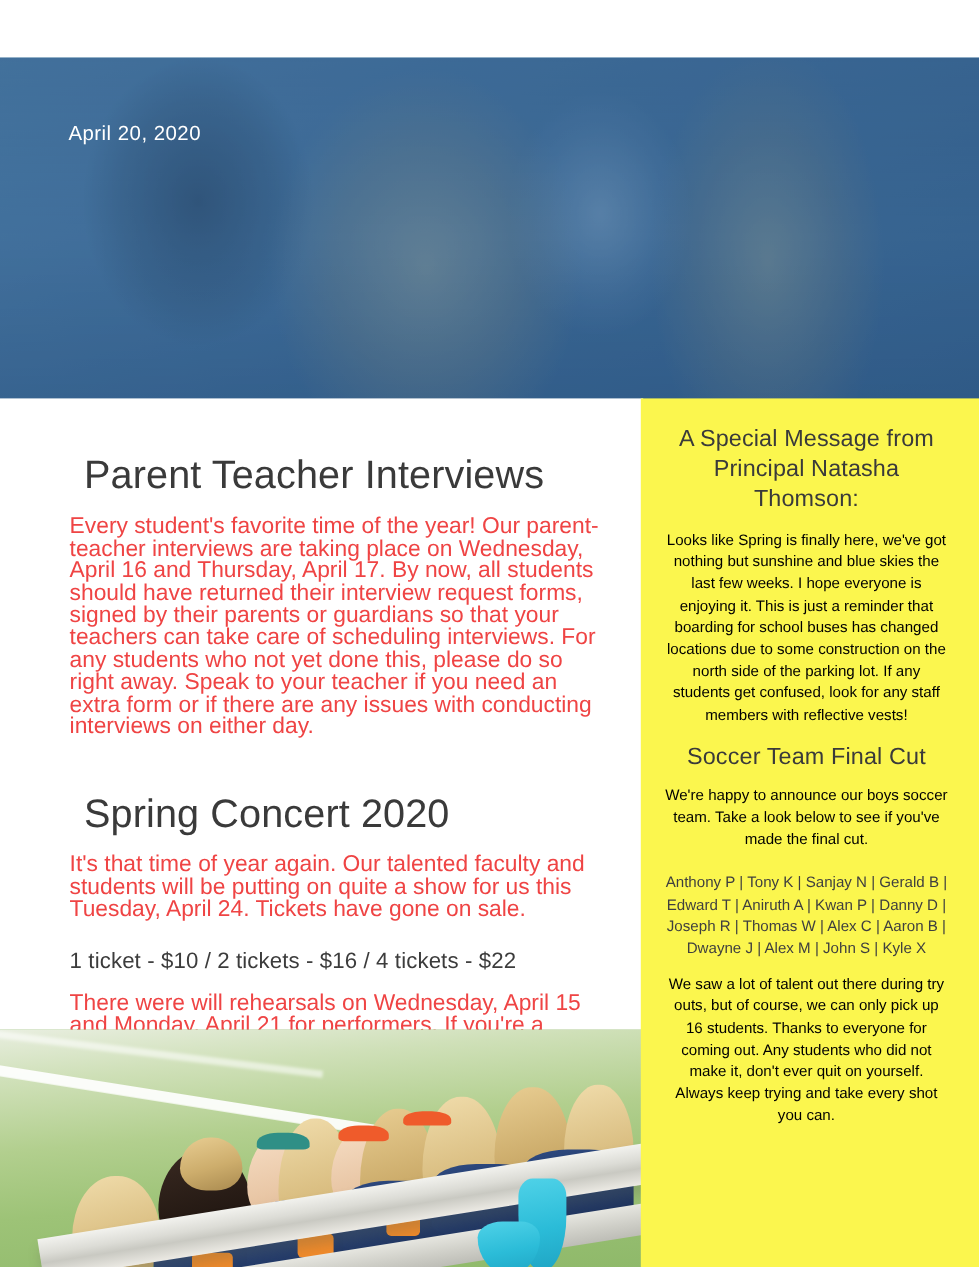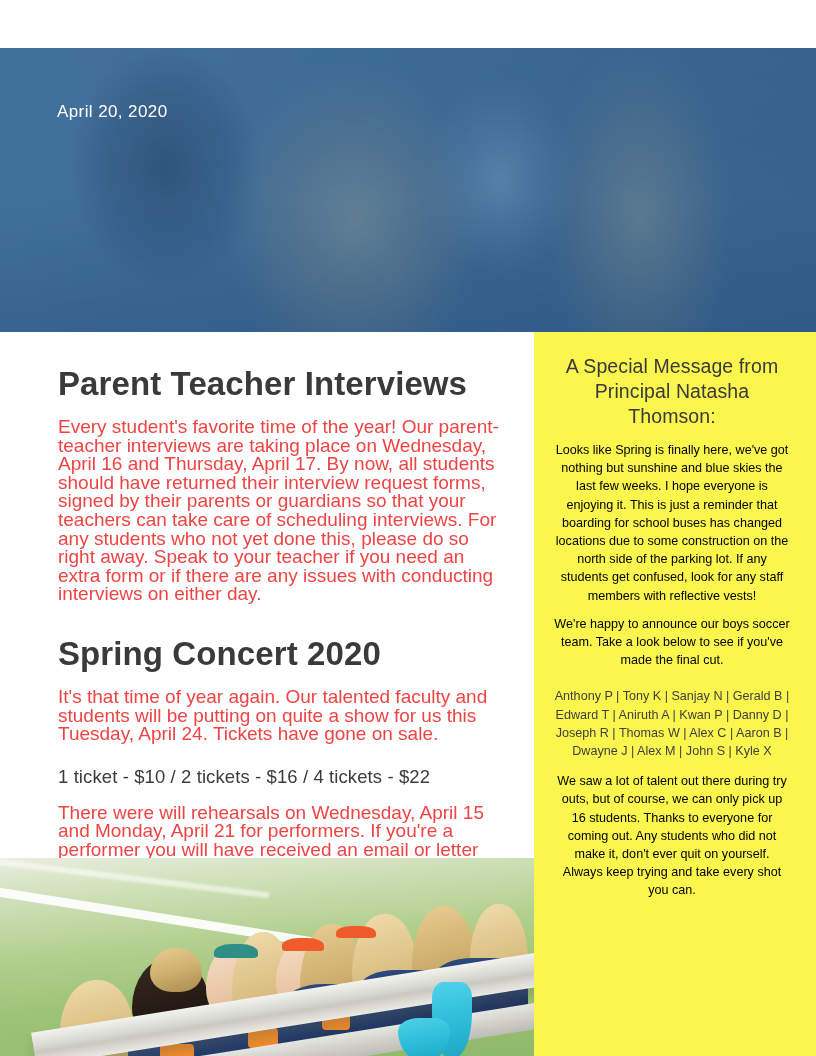--- a/index.html
+++ b/index.html
@@ -70,24 +70,24 @@
     position: absolute;
     left: 0; top: 332px;
     width: 536px;
     height: 724px;
     background: #ffffff;
   }
   .article { padding: 0 36px 0 58px; }
   .article-heading {
     font-size: 33px;
     line-height: 40px;
-    font-weight: 700;
+    font-weight: 400;
     color: #3a3a3a;
     letter-spacing: 0.1px;
-    margin: 0;
+    margin: 12px;
   }
   .h-parent { padding-top: 32px; }
   .h-concert { padding-top: 30px; }
   .article-body {
     font-size: 19px;
     line-height: 18.6px;
     color: #ef4444;
     margin: 14px 0 0 0;
     max-width: 450px;
   }
@@ -263,17 +263,18 @@
 
   <div class="teal-towel" style="left:432px; top:124px; width:40px; height:76px;"></div>
   <div class="teal-towel" style="left:398px; top:160px; width:52px; height:44px; border-radius:40% 30% 50% 50% / 30% 30% 70% 70%;"></div>
 </div>
 
 <div class="sidebar">
 
   <h3 class="side-heading">A Special Message from Principal Natasha Thomson:</h3>
   <p class="side-body">Looks like Spring is finally here, we've got nothing but sunshine and blue skies the last few weeks. I hope everyone is enjoying it. This is just a reminder that boarding for school buses has changed locations due to some construction on the north side of the parking lot. If any students get confused, look for any staff members with reflective vests!</p>
 
+  <h3 class="side-heading side-heading-2">Soccer Team Final Cut</h3>
   <p class="side-body tight">We're happy to announce our boys soccer team. Take a look below to see if you've made the final cut.</p>
   <p class="roster">Anthony P | Tony K | Sanjay N | Gerald B | Edward T | Aniruth A | Kwan P | Danny D | Joseph R | Thomas W | Alex C | Aaron B | Dwayne J | Alex M | John S | Kyle X</p>
   <p class="side-body">We saw a lot of talent out there during try outs, but of course, we can only pick up 16 students. Thanks to everyone for coming out. Any students who did not make it, don't ever quit on yourself. Always keep trying and take every shot you can.</p>
 
 </div>
 
 </body></html>

